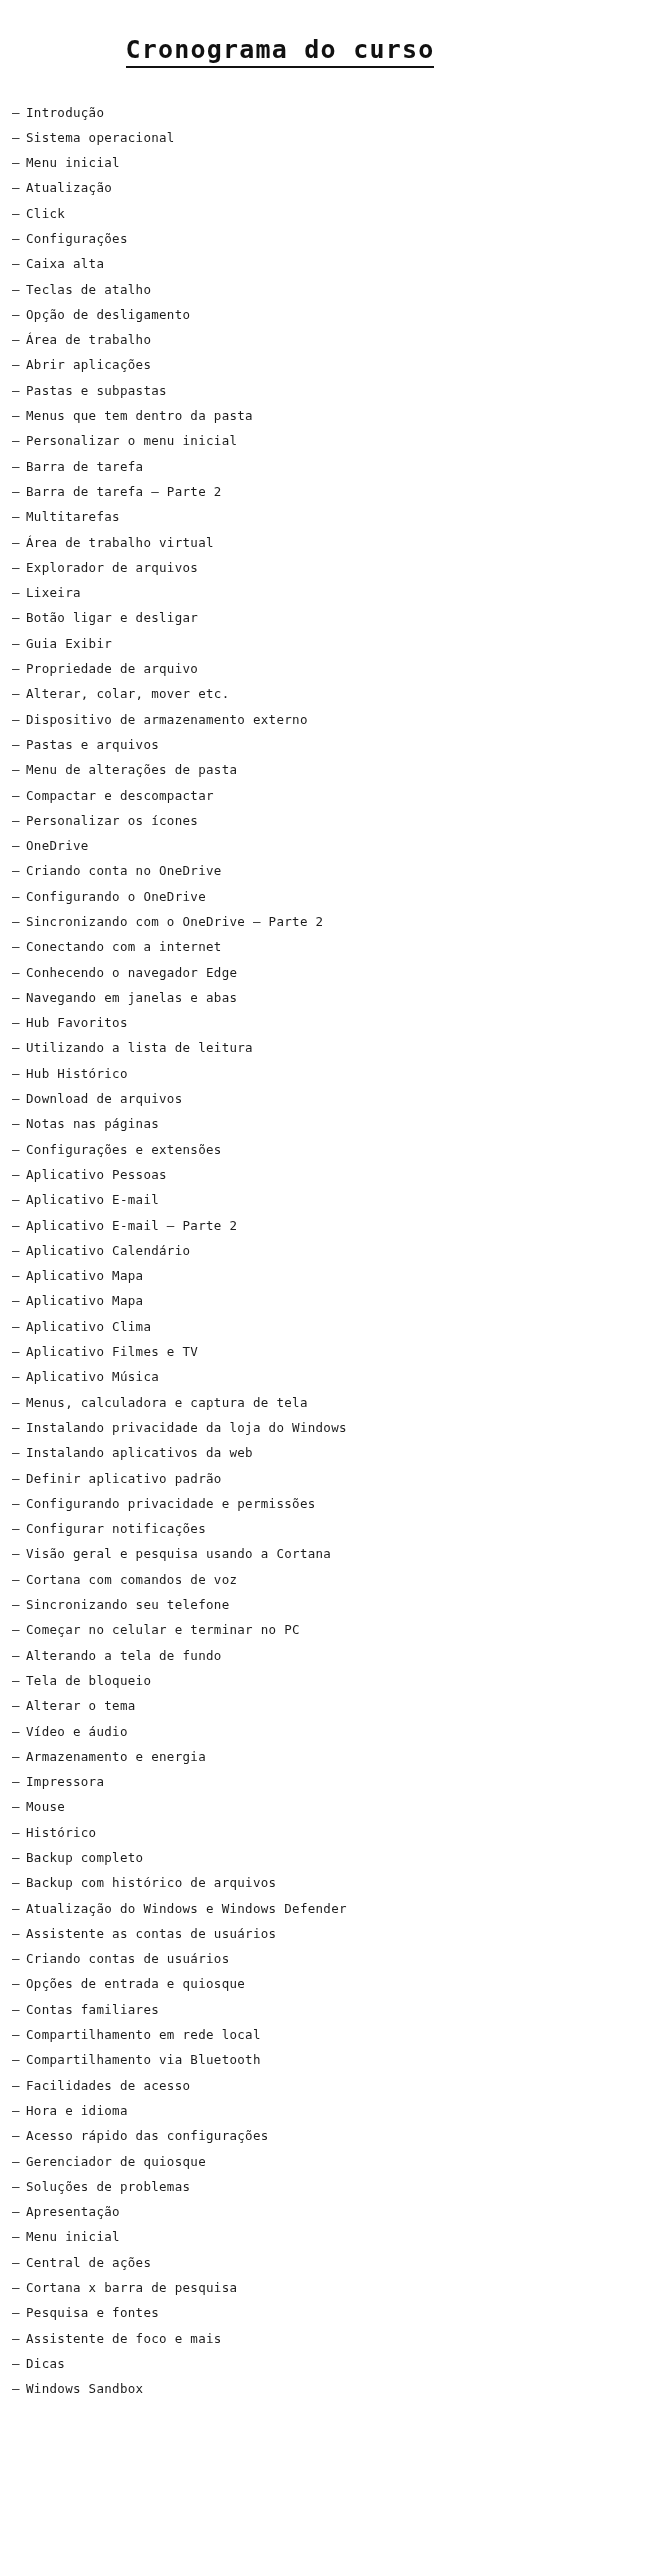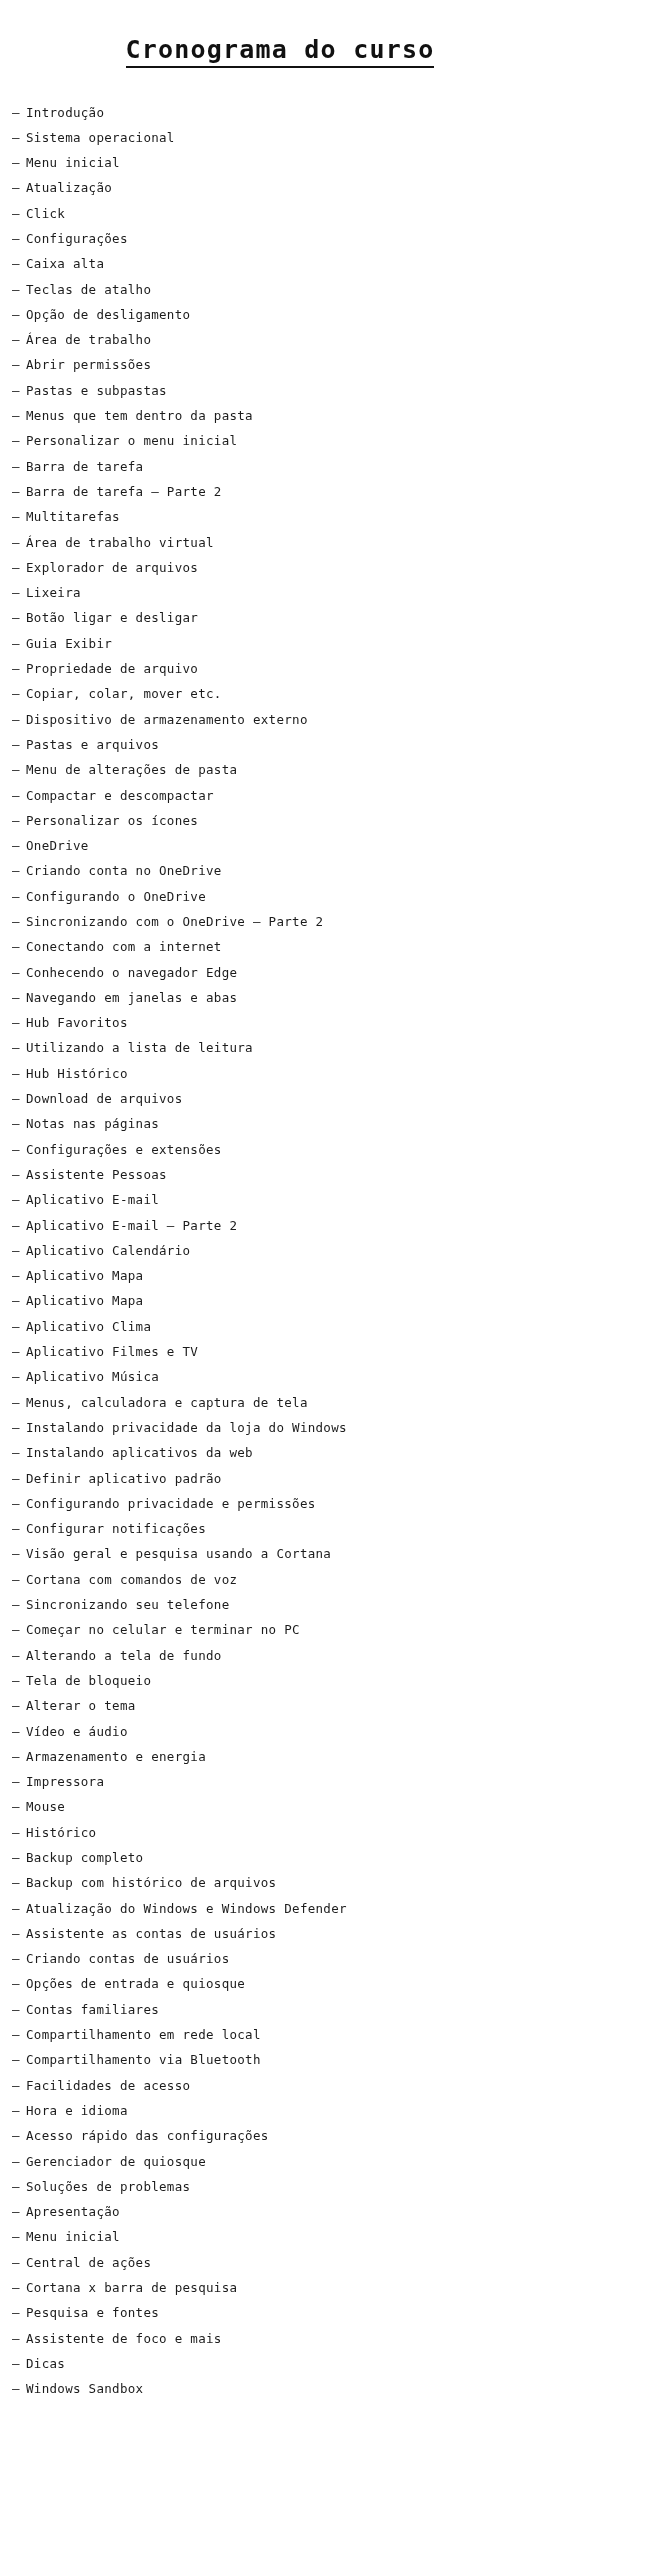--- a/index.html
+++ b/index.html
@@ -105,21 +105,21 @@
       <li>
         <span class="dash">–</span>
         <span class="item-text">Opção de desligamento</span>
       </li>
       <li>
         <span class="dash">–</span>
         <span class="item-text">Área de trabalho</span>
       </li>
       <li>
         <span class="dash">–</span>
-        <span class="item-text">Abrir permissões</span>
+        <span class="item-text">Abrir aplicações</span>
       </li>
       <li>
         <span class="dash">–</span>
         <span class="item-text">Pastas e subpastas</span>
       </li>
       <li>
         <span class="dash">–</span>
         <span class="item-text">Menus que tem dentro da pasta</span>
       </li>
       <li>
@@ -157,21 +157,21 @@
       <li>
         <span class="dash">–</span>
         <span class="item-text">Guia Exibir</span>
       </li>
       <li>
         <span class="dash">–</span>
         <span class="item-text">Propriedade de arquivo</span>
       </li>
       <li>
         <span class="dash">–</span>
-        <span class="item-text">Copiar, colar, mover etc.</span>
+        <span class="item-text">Alterar, colar, mover etc.</span>
       </li>
       <li>
         <span class="dash">–</span>
         <span class="item-text">Dispositivo de armazenamento externo</span>
       </li>
       <li>
         <span class="dash">–</span>
         <span class="item-text">Pastas e arquivos</span>
       </li>
       <li>
@@ -233,21 +233,21 @@
       <li>
         <span class="dash">–</span>
         <span class="item-text">Notas nas páginas</span>
       </li>
       <li>
         <span class="dash">–</span>
         <span class="item-text">Configurações e extensões</span>
       </li>
       <li>
         <span class="dash">–</span>
-        <span class="item-text">Assistente Pessoas</span>
+        <span class="item-text">Aplicativo Pessoas</span>
       </li>
       <li>
         <span class="dash">–</span>
         <span class="item-text">Aplicativo E-mail</span>
       </li>
       <li>
         <span class="dash">–</span>
         <span class="item-text">Aplicativo E-mail – Parte 2</span>
       </li>
       <li>

